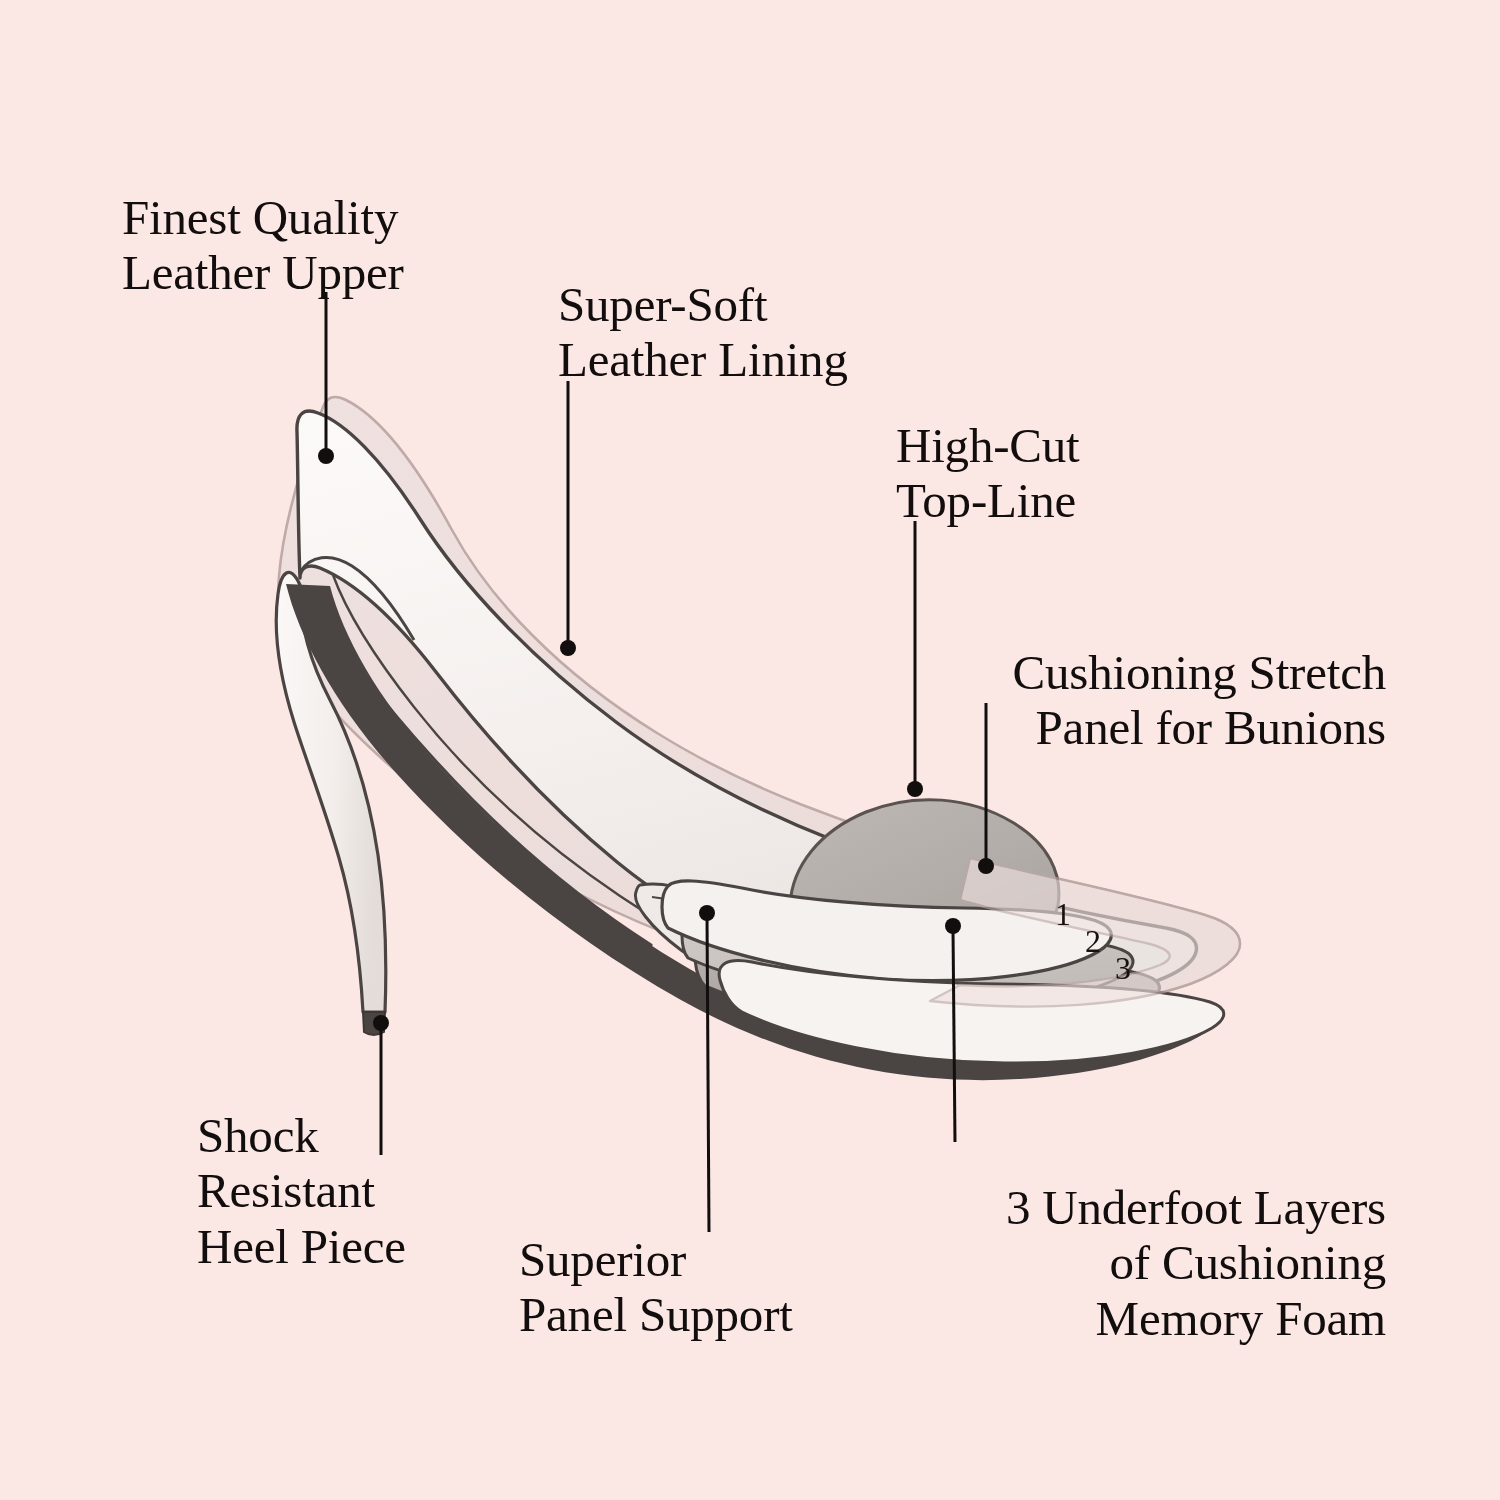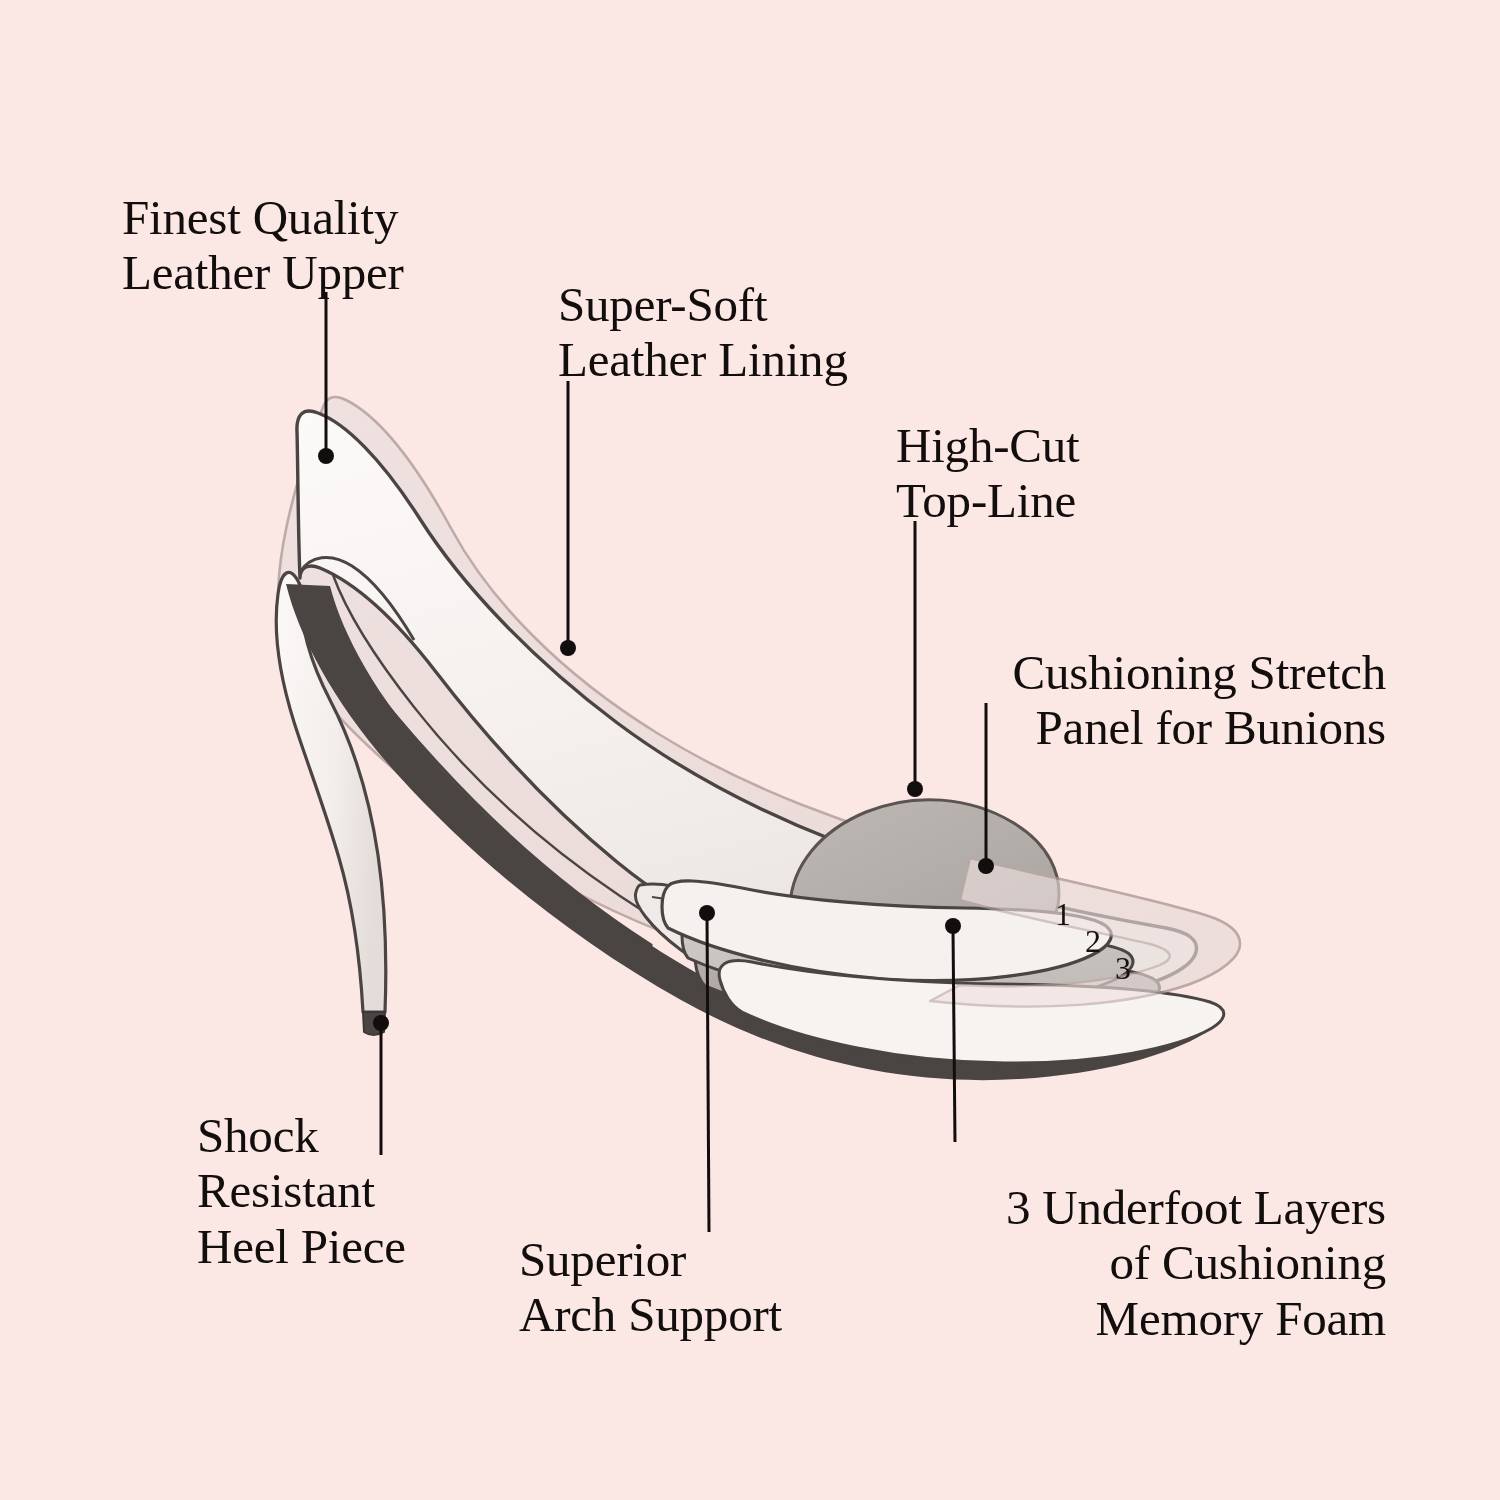--- a/index.html
+++ b/index.html
@@ -256,21 +256,21 @@
 Top-Line</div>
 
   <div class="label al-right" style="left:886px; top:606px;  width:500px;margin-top:39px;">Cushioning Stretch
 Panel for Bunions</div>
 
   <div class="label al-left" style="left:180px; top:1108px; width:320px;margin-left:17px;">Shock
 Resistant
 Heel Piece</div>
 
   <div class="label al-left" style="left:519px; top:1232px; width:420px;">Superior
-Arch Support</div>
+Panel Support</div>
 
   <div class="label al-right" style="left:886px; top:1180px; width:500px;">3 Underfoot Layers
 of Cushioning
 Memory Foam</div>
 
   <div class="layer-num" style="left:1055px; top:898px;">1</div>
   <div class="layer-num" style="left:1085px; top:925px;">2</div>
   <div class="layer-num" style="left:1115px; top:952px;">3</div>
 
 </div>

